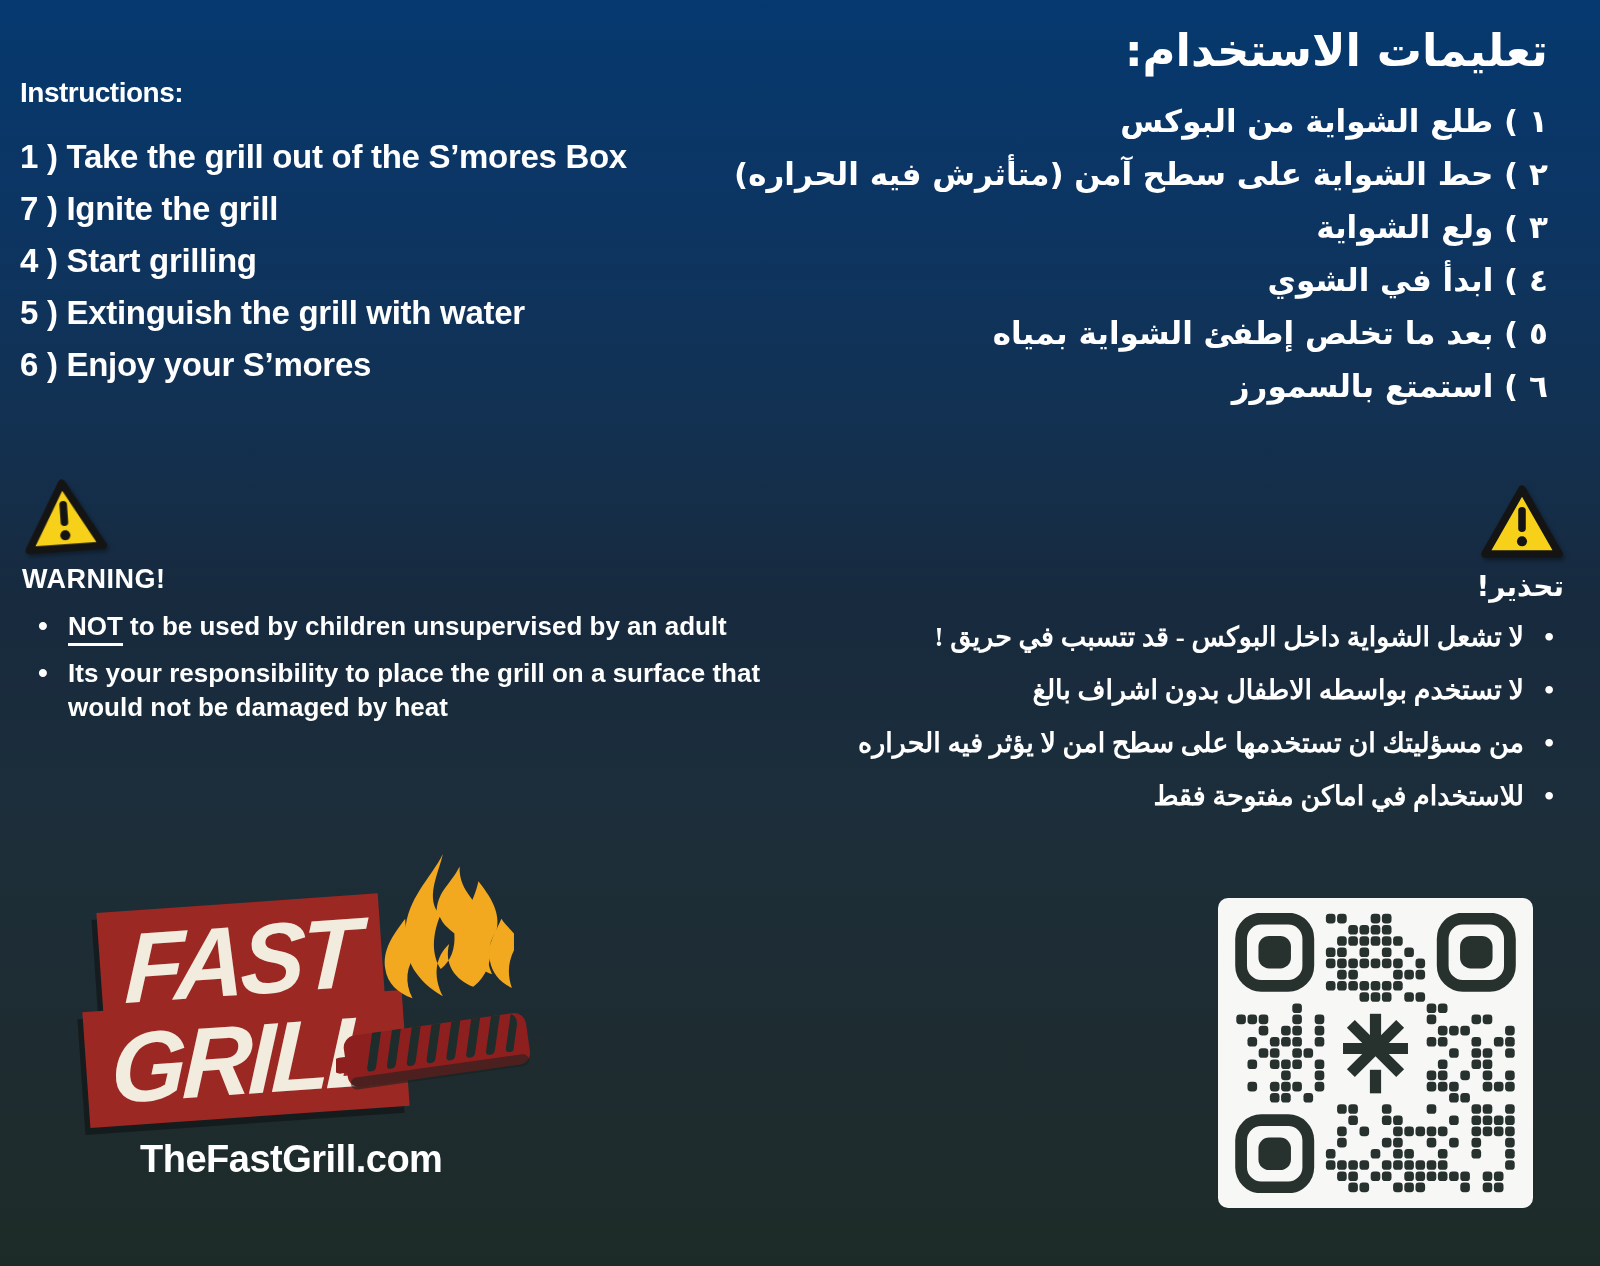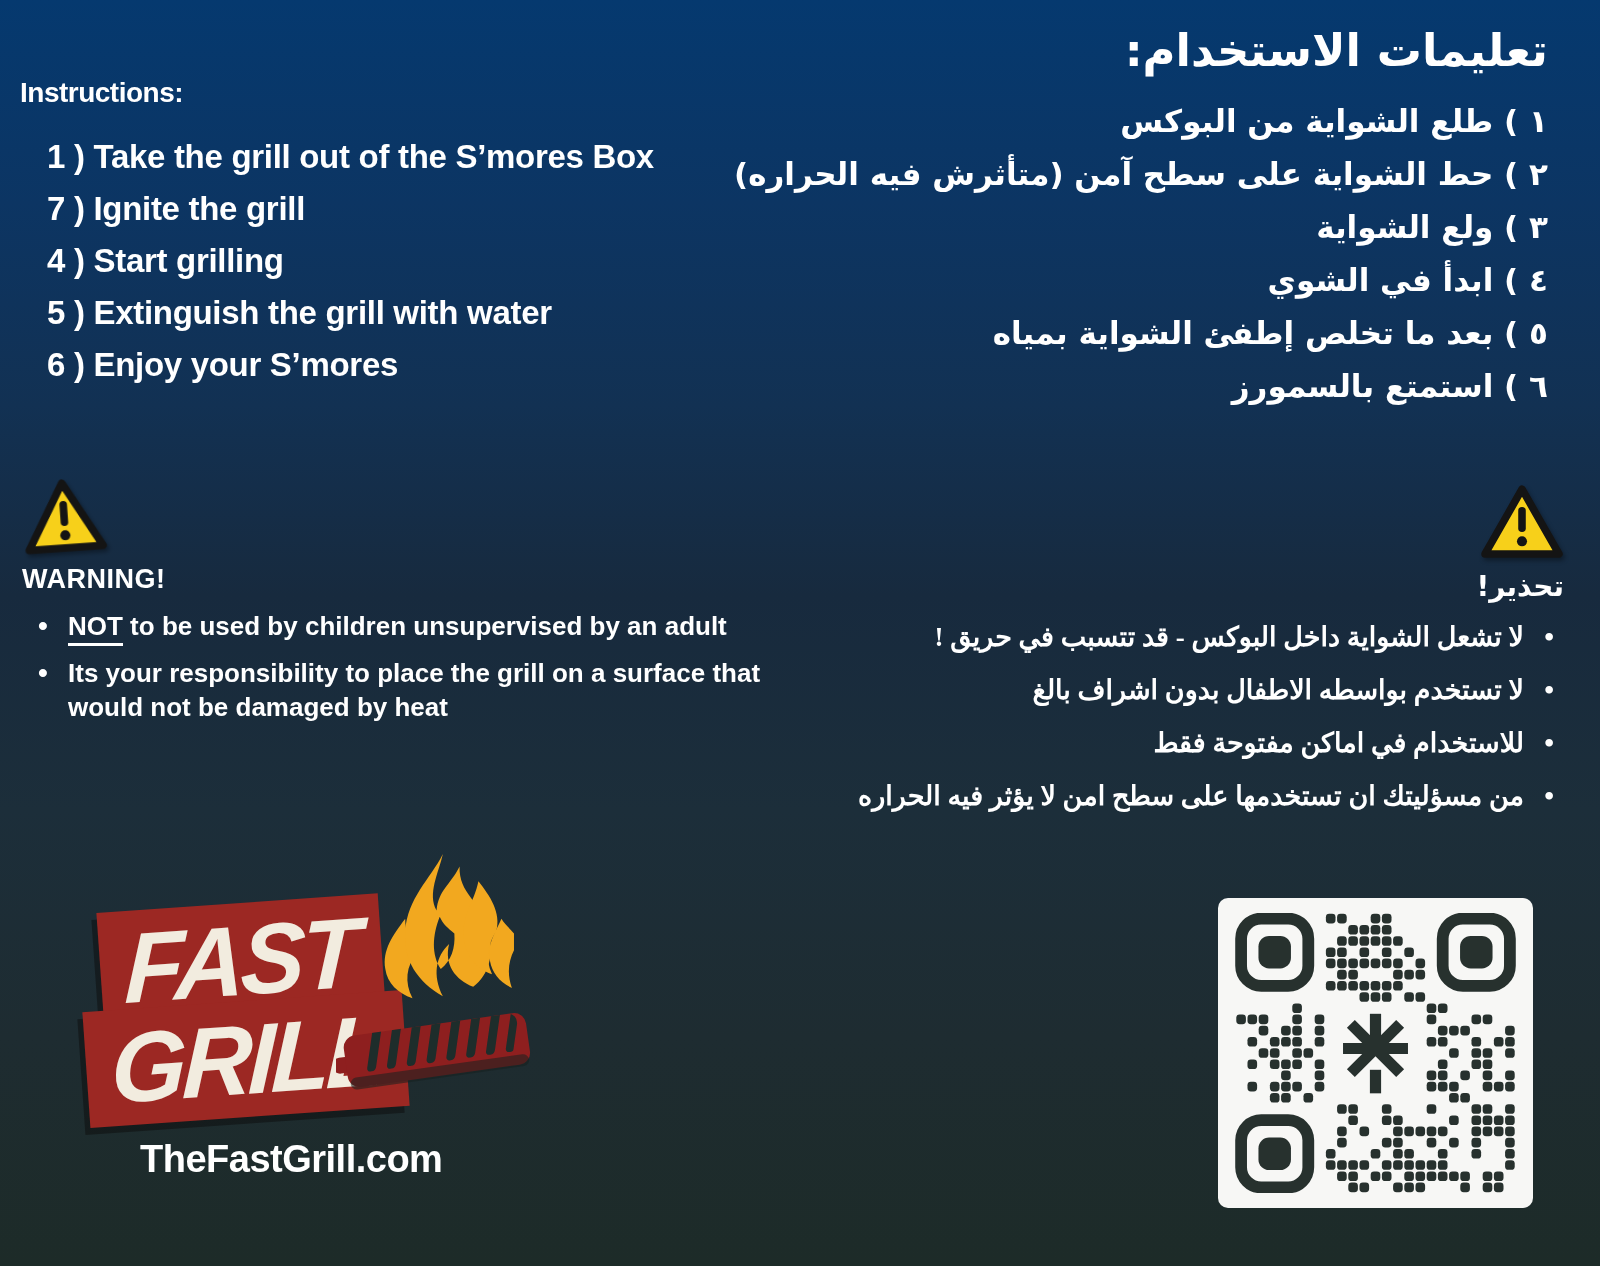--- a/index.html
+++ b/index.html
@@ -14,21 +14,21 @@
       #1c2e3a 64%, #1e2c31 82%, #1d2b28 100%);
   }
   .abs { position:absolute; }
 
   
   .instructions-en { left:20px; top:34px; width:760px; }
   .instructions-en h1 { font-size:28px; font-weight:bold; letter-spacing:-0.5px;margin-top:43px; }
   .instructions-en ol { list-style:none; margin-top:22px; }
   .instructions-en li {
     font-size:33px; font-weight:bold; line-height:52px;
-    letter-spacing:-0.3px; white-space:nowrap;margin-left:27px;
+    letter-spacing:-0.3px; white-space:nowrap;
   }
 
   .instructions-ar { right:52px; top:24px; width:820px; text-align:right; }
   .instructions-ar h1 { font-size:45px; font-weight:bold; font-family:"DejaVu Sans",sans-serif; }
   .instructions-ar ol { list-style:none; margin-top:18px; }
   .instructions-ar li {
     font-size:31px; font-weight:bold; line-height:53px;
     font-family:"DejaVu Sans",sans-serif; white-space:nowrap;
   }
 
@@ -139,22 +139,22 @@
     <svg viewBox="0 0 100 92">
       <path d="M50 7 L94 84 L6 84 Z" fill="#f7d01a" stroke="#141414" stroke-width="9" stroke-linejoin="round"></path>
       <rect x="45.5" y="28" width="9" height="30" rx="4.5" fill="#141414"></rect>
       <circle cx="50" cy="69" r="6" fill="#141414"></circle>
     </svg>
   </span>
   <div class="warn-title">تحذير!</div>
   <ul id="warn-ar">
       <li>لا تشعل الشواية داخل البوكس - قد تتسبب في حريق !</li>
       <li>لا تستخدم بواسطه الاطفال بدون اشراف بالغ</li>
+      <li>من مسؤليتك ان تستخدمها على سطح امن لا يؤثر فيه الحراره</li>
       <li>للاستخدام في اماكن مفتوحة فقط</li>
-      <li>من مسؤليتك ان تستخدمها على سطح امن لا يؤثر فيه الحراره</li>
     </ul>
 </div>
 
 <div>
   <div class="abs logo-blocks">
     <div class="logo-block block-fast">
       <span class="logo-word">FAST</span>
     </div>
     <div class="logo-block block-grill">
       <span class="logo-word">GRILL</span>

